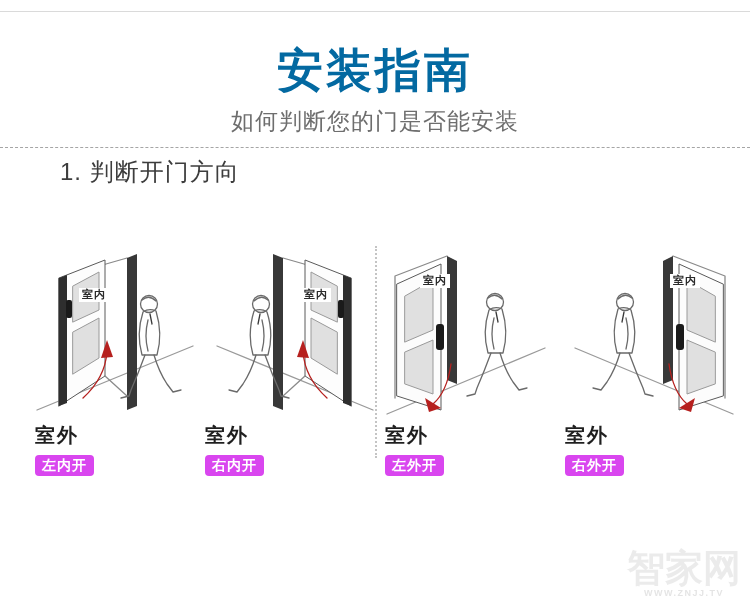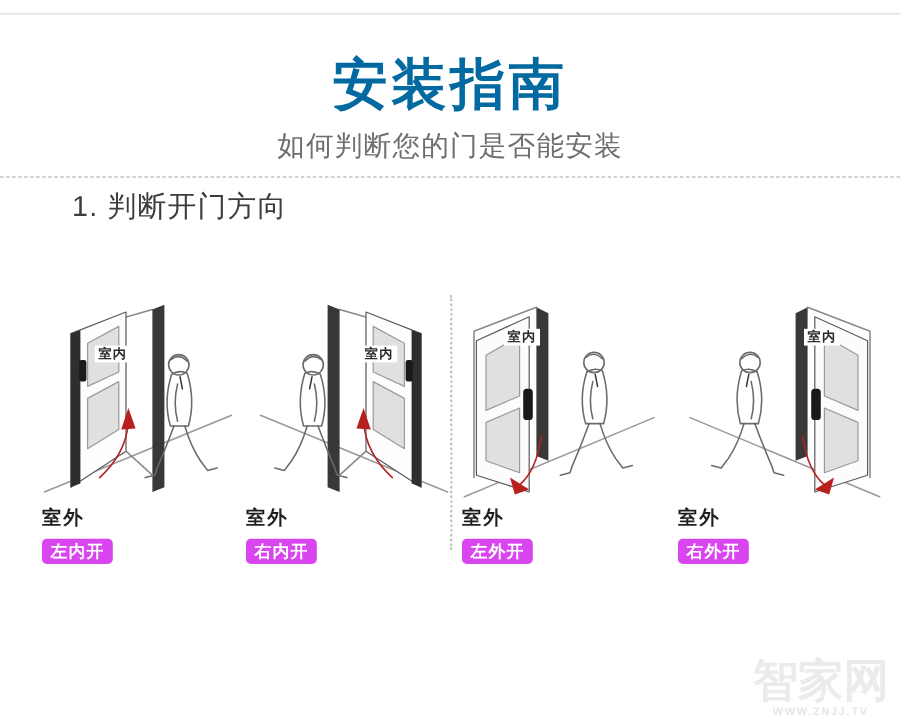--- a/index.html
+++ b/index.html
@@ -52,21 +52,21 @@
     border-left: 2px dotted #c4c4c4;
   }
 
   .door-svg { display: block; }
   .indoor-label {
     font-size: 11px; font-weight: bold; fill: #2b2b2b;
     text-anchor: middle; letter-spacing: 1px;
   }
   .outdoor-label {
     margin-top: 6px;
-    font-size: 16px; font-weight: bold; color: #1f1f1f; letter-spacing: 2px;
+    font-size: 20px; font-weight: bold; color: #1f1f1f; letter-spacing: 2px;
   }
   .direction-badge {
     margin-top: 6px;
     background: #d946ef; color: #ffffff;
     font-size: 14px; font-weight: bold; letter-spacing: 1px;
     padding: 3px 7px; border-radius: 4px; line-height: 1.1;
   }
 
   .watermark {
     position: absolute; right: 0; bottom: 2px; width: 132px;

